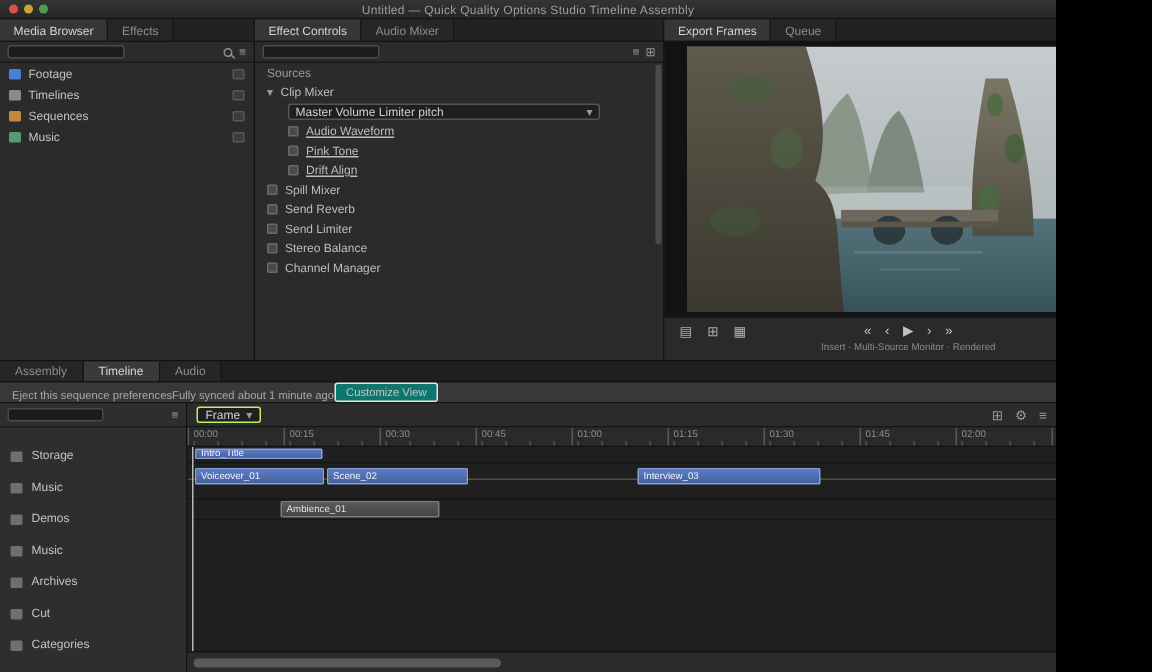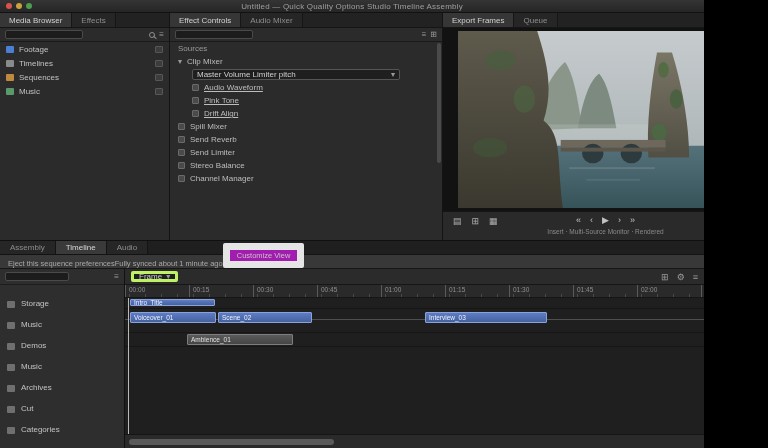--- a/index.html
+++ b/index.html
@@ -75,38 +75,38 @@
 
   
   .dock { position:absolute; left:0; top:240px; right:0; bottom:0; background:#242424; border-top:1px solid #101010; }
   .dock-tabs { height:14px; background:#1f1f1f; display:flex; border-bottom:1px solid #131313; }
   .dtab { padding:0 10px; display:flex; align-items:center; font-size:8px; color:#8d8d8d;
           background:#262626; border-right:1px solid #141414; }
   .dtab.active { background:#3a3a3a; color:#d6d6d6; }
   .info-row { height:14px; background:#383838; border-bottom:1px solid #161616;
               display:flex; align-items:flex-end; padding:0 8px; }
   .info-row .txt { color:#a8a8a8; font-size:7.5px; }
-  .btn { background:#a21caf; border:7px solid #e5e5e5; border-radius:2px; color:#c6c6c6;
+  .btn { background:#0f766e; border:1px solid #e5e5e5; border-radius:2px; color:#c6c6c6;
          font-size:7.5px; padding:1px 7px; }
 
   .dock-content { position:absolute; left:0; right:0; top:28px; bottom:0; }
   .bin-sidebar { position:absolute; left:0; top:0; bottom:0; width:125px; background:#2e2e2e;
                  border-right:1px solid #121212; }
   .bin-search { height:16px; display:flex; align-items:center; gap:4px; padding:0 5px; border-bottom:1px solid #1d1d1d; }
   .bin-search .searchbox { width:64px; }
   .bin-items { position:absolute; left:0; right:0; top:18px; bottom:0; }
   .brow { height:21px; display:flex; align-items:flex-end; gap:6px; padding:0 7px; color:#c3c3c3; font-size:8px; }
   .brow .bin-ic { background:#6f6f6f; }
   .brow.selected { background:linear-gradient(#4375c6,#2f57a2); color:#fff; }
   .brow.selected .bin-ic { background:#cfe0ff; }
 
   .tl { position:absolute; left:125px; right:0; top:0; bottom:0; background:#232323; }
   .tl-toolbar { position:absolute; left:0; right:0; top:0; height:16px; background:#2b2b2b;
                 border-bottom:1px solid #161616; display:flex; align-items:center; gap:8px; padding:0 6px; }
-  .framebox { display:flex; align-items:center; gap:4px; background:#1f1f1f; border:3px solid #bef264;
+  .framebox { display:flex; align-items:center; gap:4px; background:#1f1f1f; border:1px solid #bef264;
               border-radius:2px; padding:0 5px; height:11px; color:#cfcfcf; }
   .tl-toolbar .right { margin-left:auto; display:flex; gap:8px; color:#9a9a9a; font-size:9px; }
   .tl-ruler { position:absolute; left:0; right:0; top:16px; height:13px; background:#2a2a2a;
               border-bottom:1px solid #161616; display:flex; overflow:hidden;
               background-image:repeating-linear-gradient(90deg,#4a4a4a 0 1px,transparent 1px 16px);
               background-position:4px 0; background-size:100% 4px; background-repeat:no-repeat;
               background-position-y:9px; }
   .rtick { flex:0 0 64px; border-left:1px solid #5a5a5a; padding:1px 0 0 3px; color:#8f8f8f; font-size:6.5px; }
   .tl-tracks { position:absolute; left:0; right:0; top:29px; bottom:14px; background:#1f1f1f; overflow:hidden; }
   .lane-line { position:absolute; left:0; right:0; height:1px; background:#161616; }

